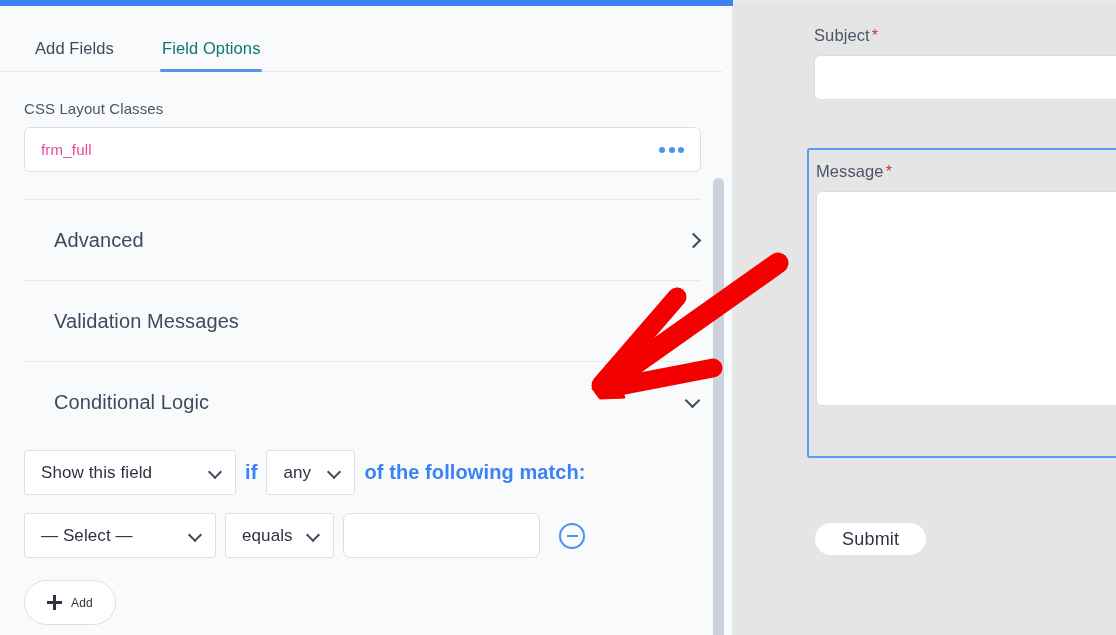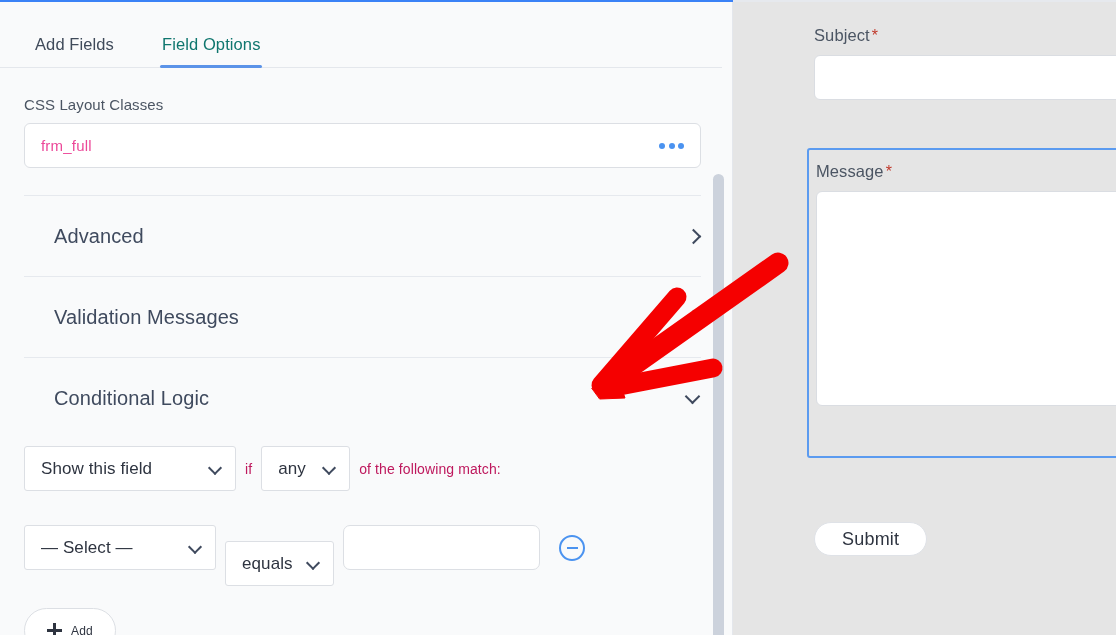--- a/index.html
+++ b/index.html
@@ -21,21 +21,21 @@
     display: flex;
     background: #ffffff;
   }
 
   
   .left-panel {
     position: relative;
     width: 733px;
     height: 635px;
     background: #f9fafb;
-    border-top: 2px solid #3b82f6;
+    border-top: 6px solid #3b82f6;
     box-sizing: border-box;
     overflow: hidden;
   }
 
   .tabs {
     display: flex;
     align-items: flex-end;
     height: 66px;
     padding-left: 35px;
     box-sizing: border-box;
@@ -190,27 +190,28 @@
     left: 1px; top: 1px;
     width: 8px; height: 8px;
     border-right: 2.1px solid #3f4a5e;
     border-bottom: 2.1px solid #3f4a5e;
     transform: rotate(45deg);
   }
 
   .sel-show   { width: 212px; }
   .sel-any    { width: 89px; }
   .sel-field  { width: 192px; }
-  .sel-oper   { width: 109px; margin-top: 32px; }
+  .sel-oper   { width: 109px; }
 
   .inline-word {
-    font-size: 14px;
-    color: #be185d;
+    font-size: 20px;
+    color: #3b82f6;
     white-space: nowrap;
     letter-spacing: .1px;
+    font-weight: bold;
   }
 
   .cond-value-input {
     width: 197px;
     height: 45px;
     background: #ffffff;
     border: 1px solid #dcdfe4;
     border-radius: 7px;
     box-sizing: border-box;
     padding: 0 12px;

